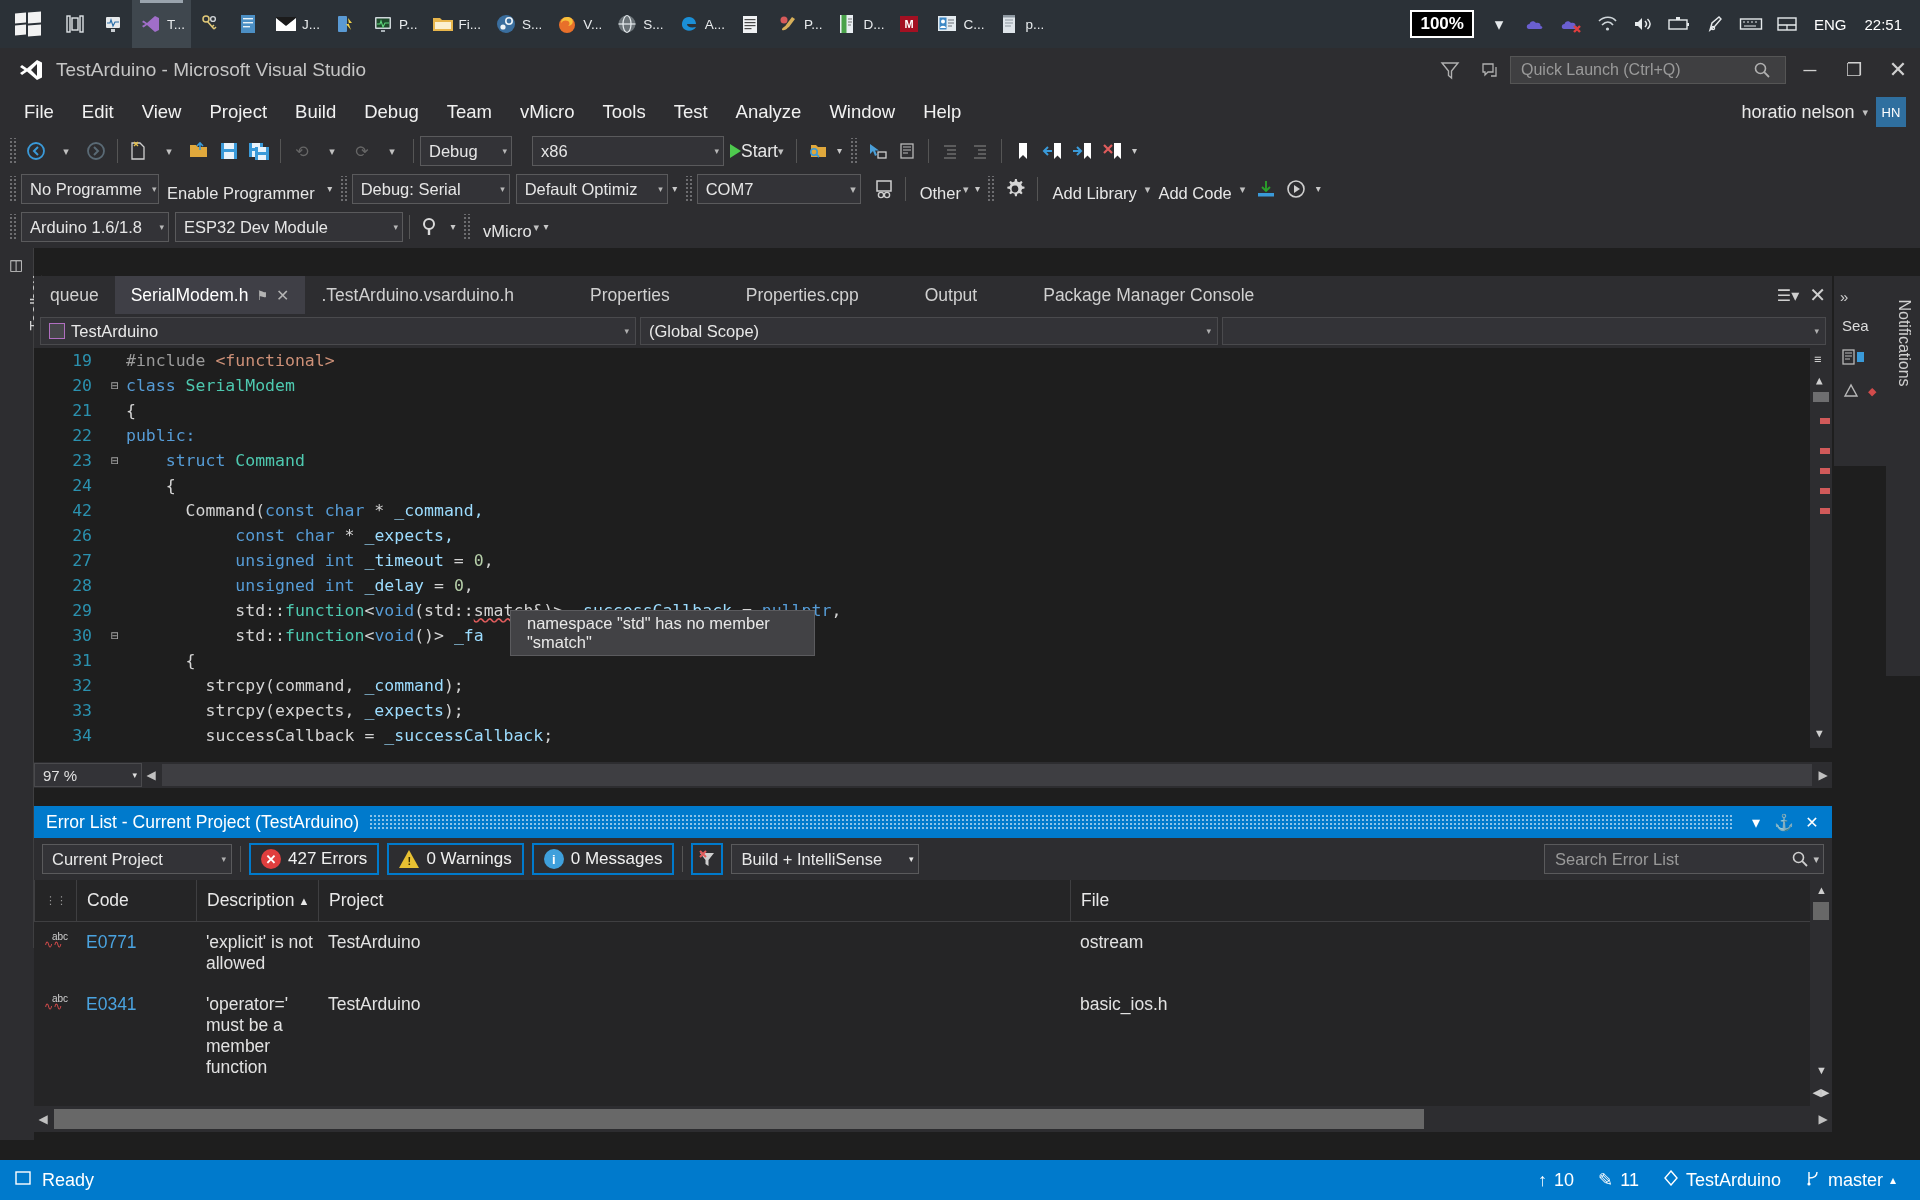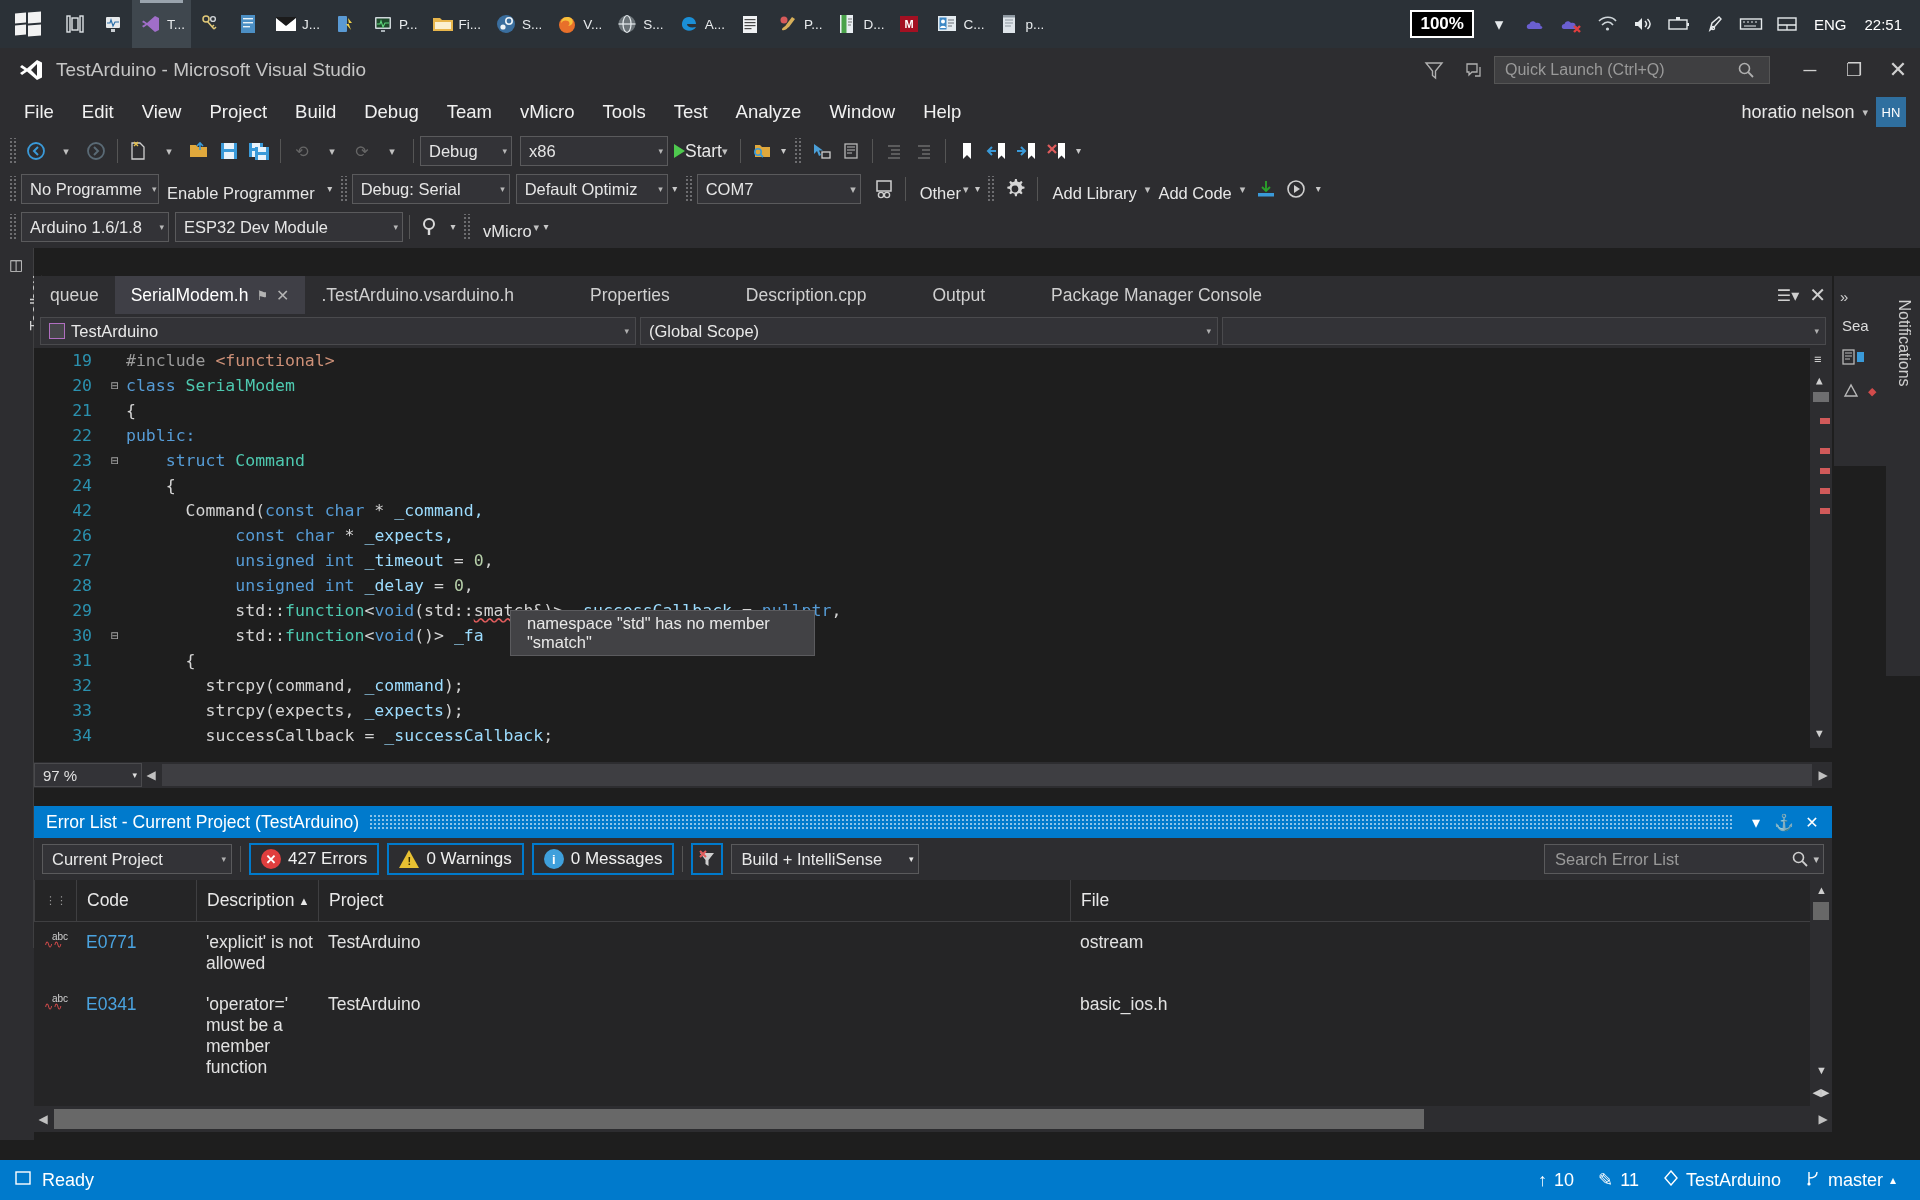--- a/index.html
+++ b/index.html
@@ -48,21 +48,21 @@
   .vs-title {
     position:absolute; left:0; top:48px; width:1920px; height:44px;
     background:#2d2d30; display:flex; align-items:center;
   }
   .vs-logo { width:34px; margin-left:14px; display:flex; align-items:center; justify-content:center; }
   .vs-title-text { color:#c5c5c5; font-size:19px; margin-left:8px; }
   .title-right { margin-left:auto; display:flex; align-items:center; height:44px; }
   .ti-ico { width:40px; height:44px; display:flex; align-items:center; justify-content:center; color:#b0b0b0; font-size:17px;}
   .qlaunch {
     width:276px; height:28px; background:#3f3f41; border:1px solid #555;
-    display:flex; align-items:center; padding:0 14px 0 10px; margin-right:18px;
+    display:flex; align-items:center; padding:0 14px 0 10px; margin-right:2px;
   }
   .qlaunch span { color:#9a9a9a; font-size:16px; flex:1; }
   .wbtn { width:44px; height:44px; display:flex; align-items:center; justify-content:center; color:#d0d0d0; font-size:18px; }
   .wbtn.close { font-size:22px; }
 
   
   .menubar {
     position:absolute; left:0; top:92px; width:1920px; height:40px;
     background:#2d2d30; display:flex; align-items:center; padding-left:10px;
   }
@@ -612,21 +612,21 @@
         </div>
       <div class="tbtn dis">⟳</div>
       <div class="tbtn dis">
           <span class="caret">▾</span>
         </div>
       <div class="tsep"></div>
       <div class="tdrop" style="width:92px">
         <span>Debug</span>
         <span class="arr">▾</span>
       </div>
-      <div class="tdrop" style="width:148px; margin-left:8px">
+      <div class="tdrop" style="width:192px; margin-left:20px">
         <span>x86</span>
         <span class="arr">▾</span>
       </div>
       <div class="start-btn">
         <span class="play-tri"></span>
         <span>Start</span>
         <span class="caret">▾</span>
       </div>
       <div class="tsep"></div>
       <div class="tbtn">
@@ -813,21 +813,21 @@
         <span class="pin">⚑</span>
         <span class="x">✕</span>
       </div>
       <div class="tab">
         <span>.TestArduino.vsarduino.h</span>
       </div>
       <div class="tab" style="padding-left:60px">
         <span>Properties</span>
       </div>
       <div class="tab" style="padding-left:60px">
-        <span>Description.cpp</span>
+        <span>Properties.cpp</span>
       </div>
       <div class="tab" style="padding-left:50px">
         <span>Output</span>
       </div>
       <div class="tab" style="padding-left:50px">
         <span>Package Manager Console</span>
       </div>
       <div class="tabstrip-right">
         <span class="ic">☰▾</span>
         <span class="ic" style="font-size:20px">✕</span>

